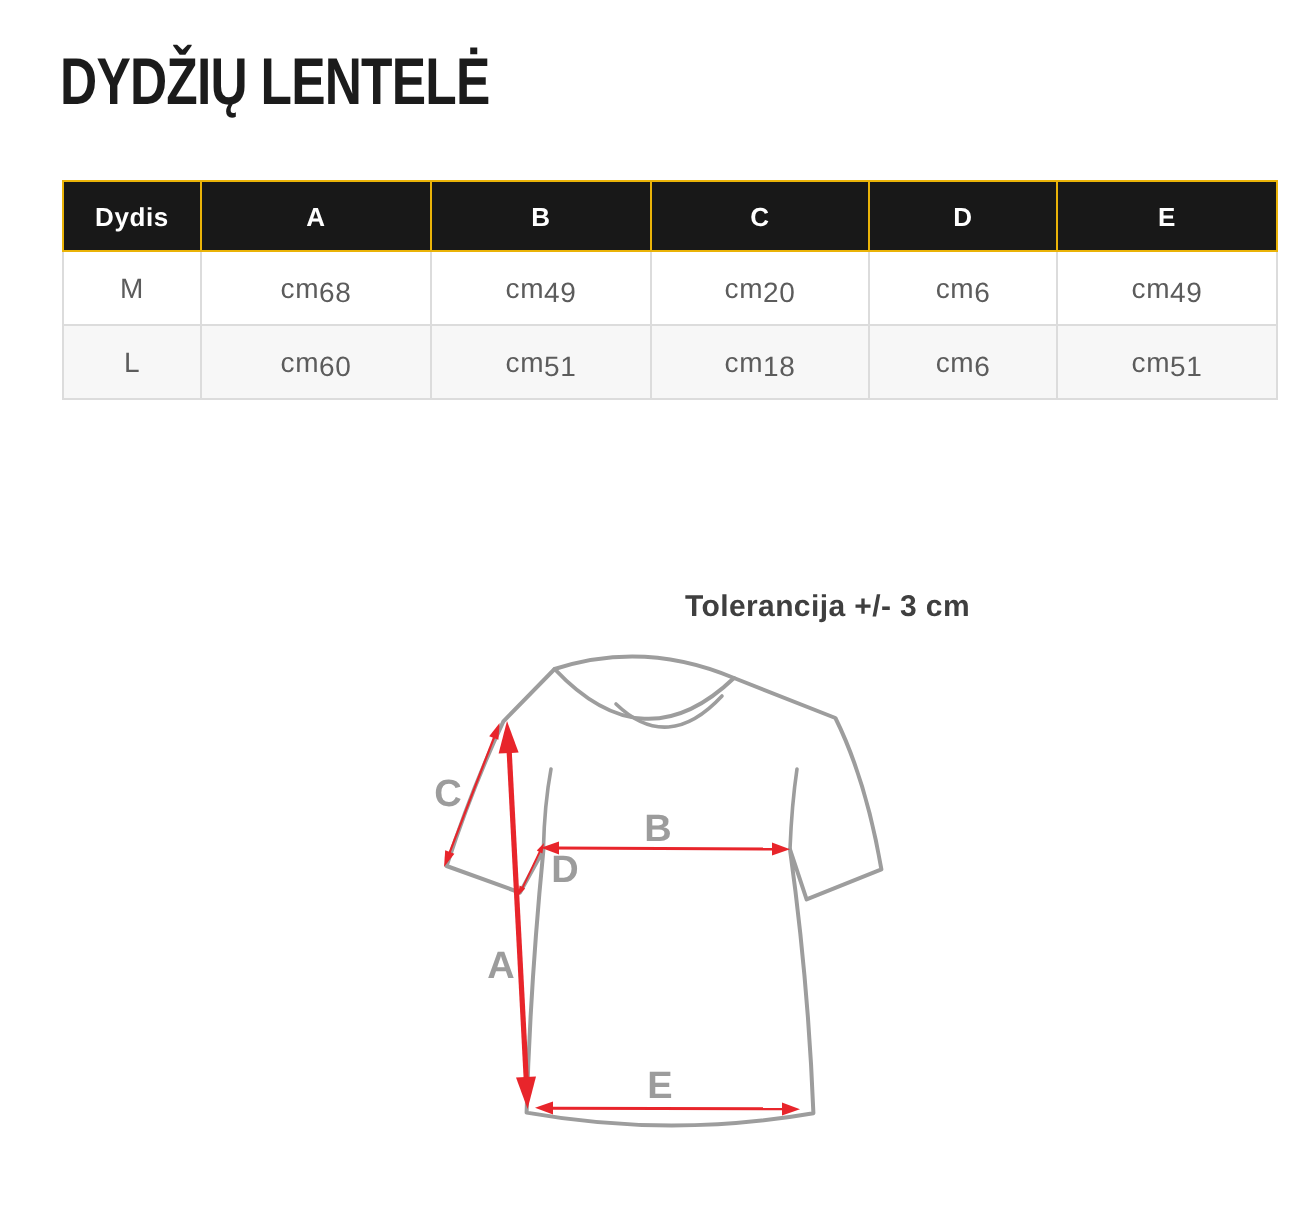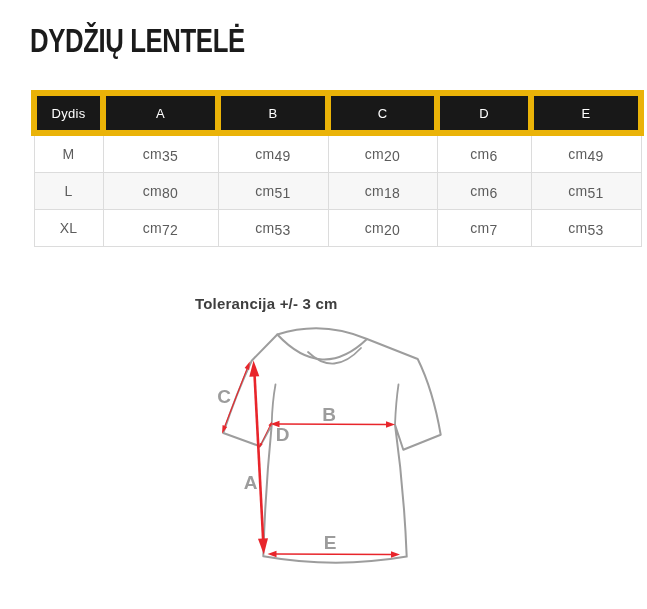--- a/index.html
+++ b/index.html
@@ -13,35 +13,35 @@
     font-size:33px;font-weight:900;color:#1b1b1b;
     letter-spacing:-0.5px;white-space:nowrap;
     transform:scaleX(0.78);transform-origin:left center;
   }
   .size-table{
     position:absolute;left:31px;top:90px;width:607px;
     border-collapse:collapse;table-layout:fixed;
   }
   .size-table th{
     background:#181818;color:#ffffff;
-    font-size:13px;font-weight:normal;
+    font-size:13px;font-weight:bold;
     height:32px;text-align:center;vertical-align:middle;
-    border:6px solid #eab308;letter-spacing:0.3px;
+    border:1px solid #eab308;letter-spacing:0.3px;
   }
   .size-table td{
     height:34px;text-align:center;vertical-align:middle;
     border:1px solid #dcdcdc;
     font-size:14px;color:#5c5c5c;letter-spacing:0.3px;
     background:#ffffff;
   }
   .size-table tr.alt td{background:#f7f7f7;}
   .size-table td .num{position:relative;top:2px;}
   .tolerance-note{
     position:absolute;left:195px;top:295px;width:290px;
-    text-align:left;font-size:15px;font-weight:bold;color:#3f3f3f;
+    text-align:right;font-size:15px;font-weight:bold;color:#3f3f3f;
     letter-spacing:0.2px;
   }
   .diagram-wrap{position:absolute;left:195px;top:318px;width:290px;height:280px;}
   .m-label{
     font-family:"Liberation Sans","DejaVu Sans",sans-serif;
     font-weight:bold;font-size:19px;fill:#9c9c9c;
   }
 </style>
 </head>
 <body>
@@ -63,41 +63,33 @@
       <th>A</th>
       <th>B</th>
       <th>C</th>
       <th>D</th>
       <th>E</th>
     </tr>
   </thead>
   <tbody>
     <tr>
       <td>M</td>
-      <td><span>cm</span><span class="num">35</span></td>
+      <td><span>cm</span><span class="num">68</span></td>
       <td><span>cm</span><span class="num">49</span></td>
       <td><span>cm</span><span class="num">20</span></td>
       <td><span>cm</span><span class="num">6</span></td>
       <td><span>cm</span><span class="num">49</span></td>
     </tr>
     <tr class="alt">
       <td>L</td>
-      <td><span>cm</span><span class="num">80</span></td>
+      <td><span>cm</span><span class="num">60</span></td>
       <td><span>cm</span><span class="num">51</span></td>
       <td><span>cm</span><span class="num">18</span></td>
       <td><span>cm</span><span class="num">6</span></td>
       <td><span>cm</span><span class="num">51</span></td>
-    </tr>
-    <tr>
-      <td>XL</td>
-      <td><span>cm</span><span class="num">72</span></td>
-      <td><span>cm</span><span class="num">53</span></td>
-      <td><span>cm</span><span class="num">20</span></td>
-      <td><span>cm</span><span class="num">7</span></td>
-      <td><span>cm</span><span class="num">53</span></td>
     </tr>
   </tbody>
 </table>
 
 <div class="tolerance-note">Tolerancija +/- 3 cm</div>
 
 <div class="diagram-wrap">
 <svg width="290" height="280" viewBox="0 0 290 280" xmlns="http://www.w3.org/2000/svg">
 
   <g stroke="#9d9d9d" stroke-width="2" fill="none" stroke-linejoin="round" stroke-linecap="round">

